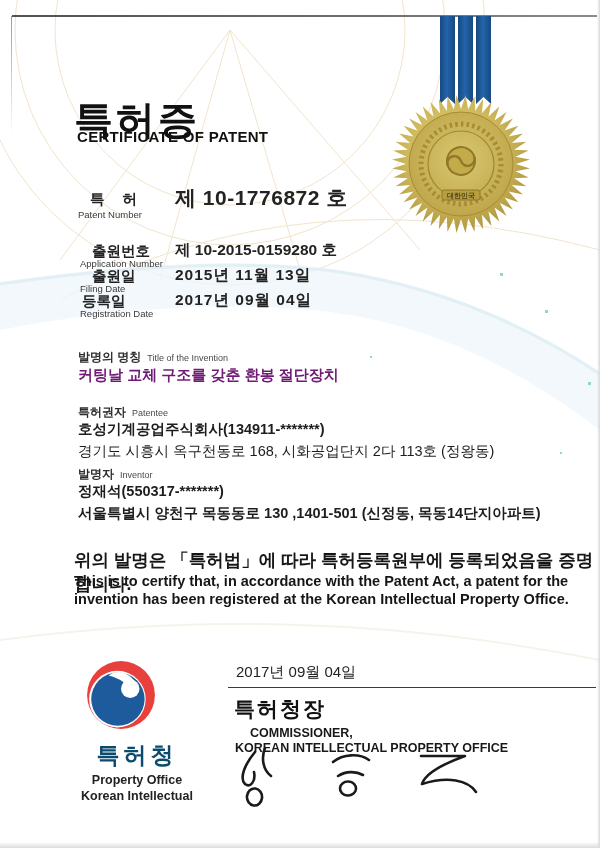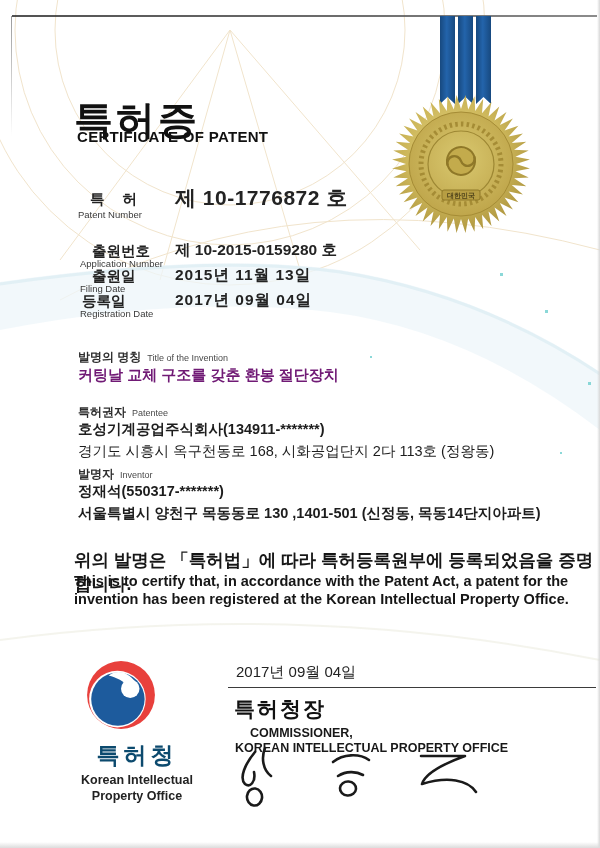--- a/index.html
+++ b/index.html
@@ -189,17 +189,17 @@
 
   <svg class="abs kipo-logo" viewBox="0 0 72 72" aria-hidden="true">
     <circle cx="36" cy="36" r="33" fill="#e8403c"></circle>
     <circle cx="32.5" cy="40" r="27.5" fill="#ffffff"></circle>
     <circle cx="33" cy="40" r="26" fill="#1d5b9d"></circle>
     <circle cx="45" cy="30" r="9" fill="#ffffff"></circle>
     <path d="M24 17 C32 11 42 13 50 23 L45 30 C39 22 31 19 24 17 Z" fill="#ffffff"></path>
   </svg>
   <div class="abs kipo-ko">특허청</div>
   <div class="abs kipo-en">
+    <div>Property Office</div>
     <div>Korean Intellectual</div>
-    <div>Property Office</div>
   </div>
 
 </div>
 
 </body></html>

